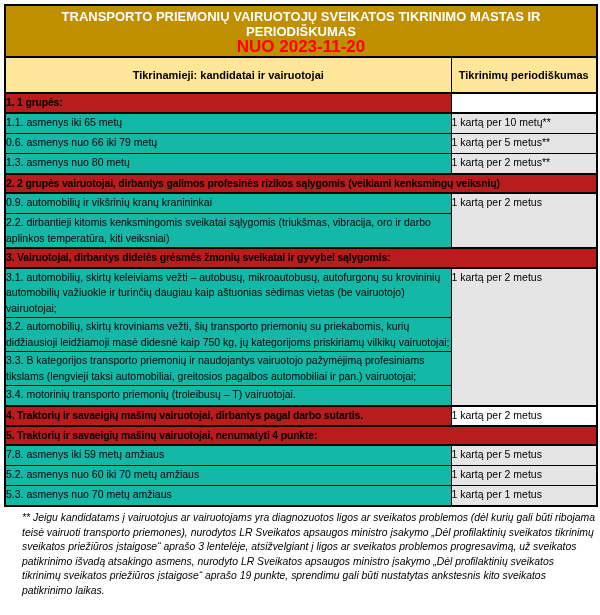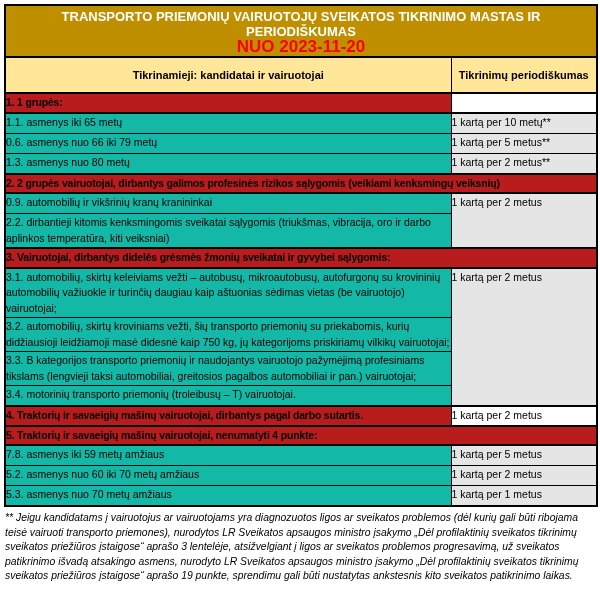--- a/index.html
+++ b/index.html
@@ -77,21 +77,21 @@
     letter-spacing: 0;
     background: #ffffff;
   }
 
   
   td.item   { background: #14b8a6; height: 17px; }
   td.period { background: #e5e5e5; height: 17px; }
 
   
   .footnote {
-    margin: 4px 1px 0 1px;
+    margin: 4px 1px 0 18px;
     font-size: 10.4px;
     line-height: 14.6px;
     font-style: italic;
     color: #000000;
   }
 </style>
 </head>
 <body>
 
 <div class="page">

